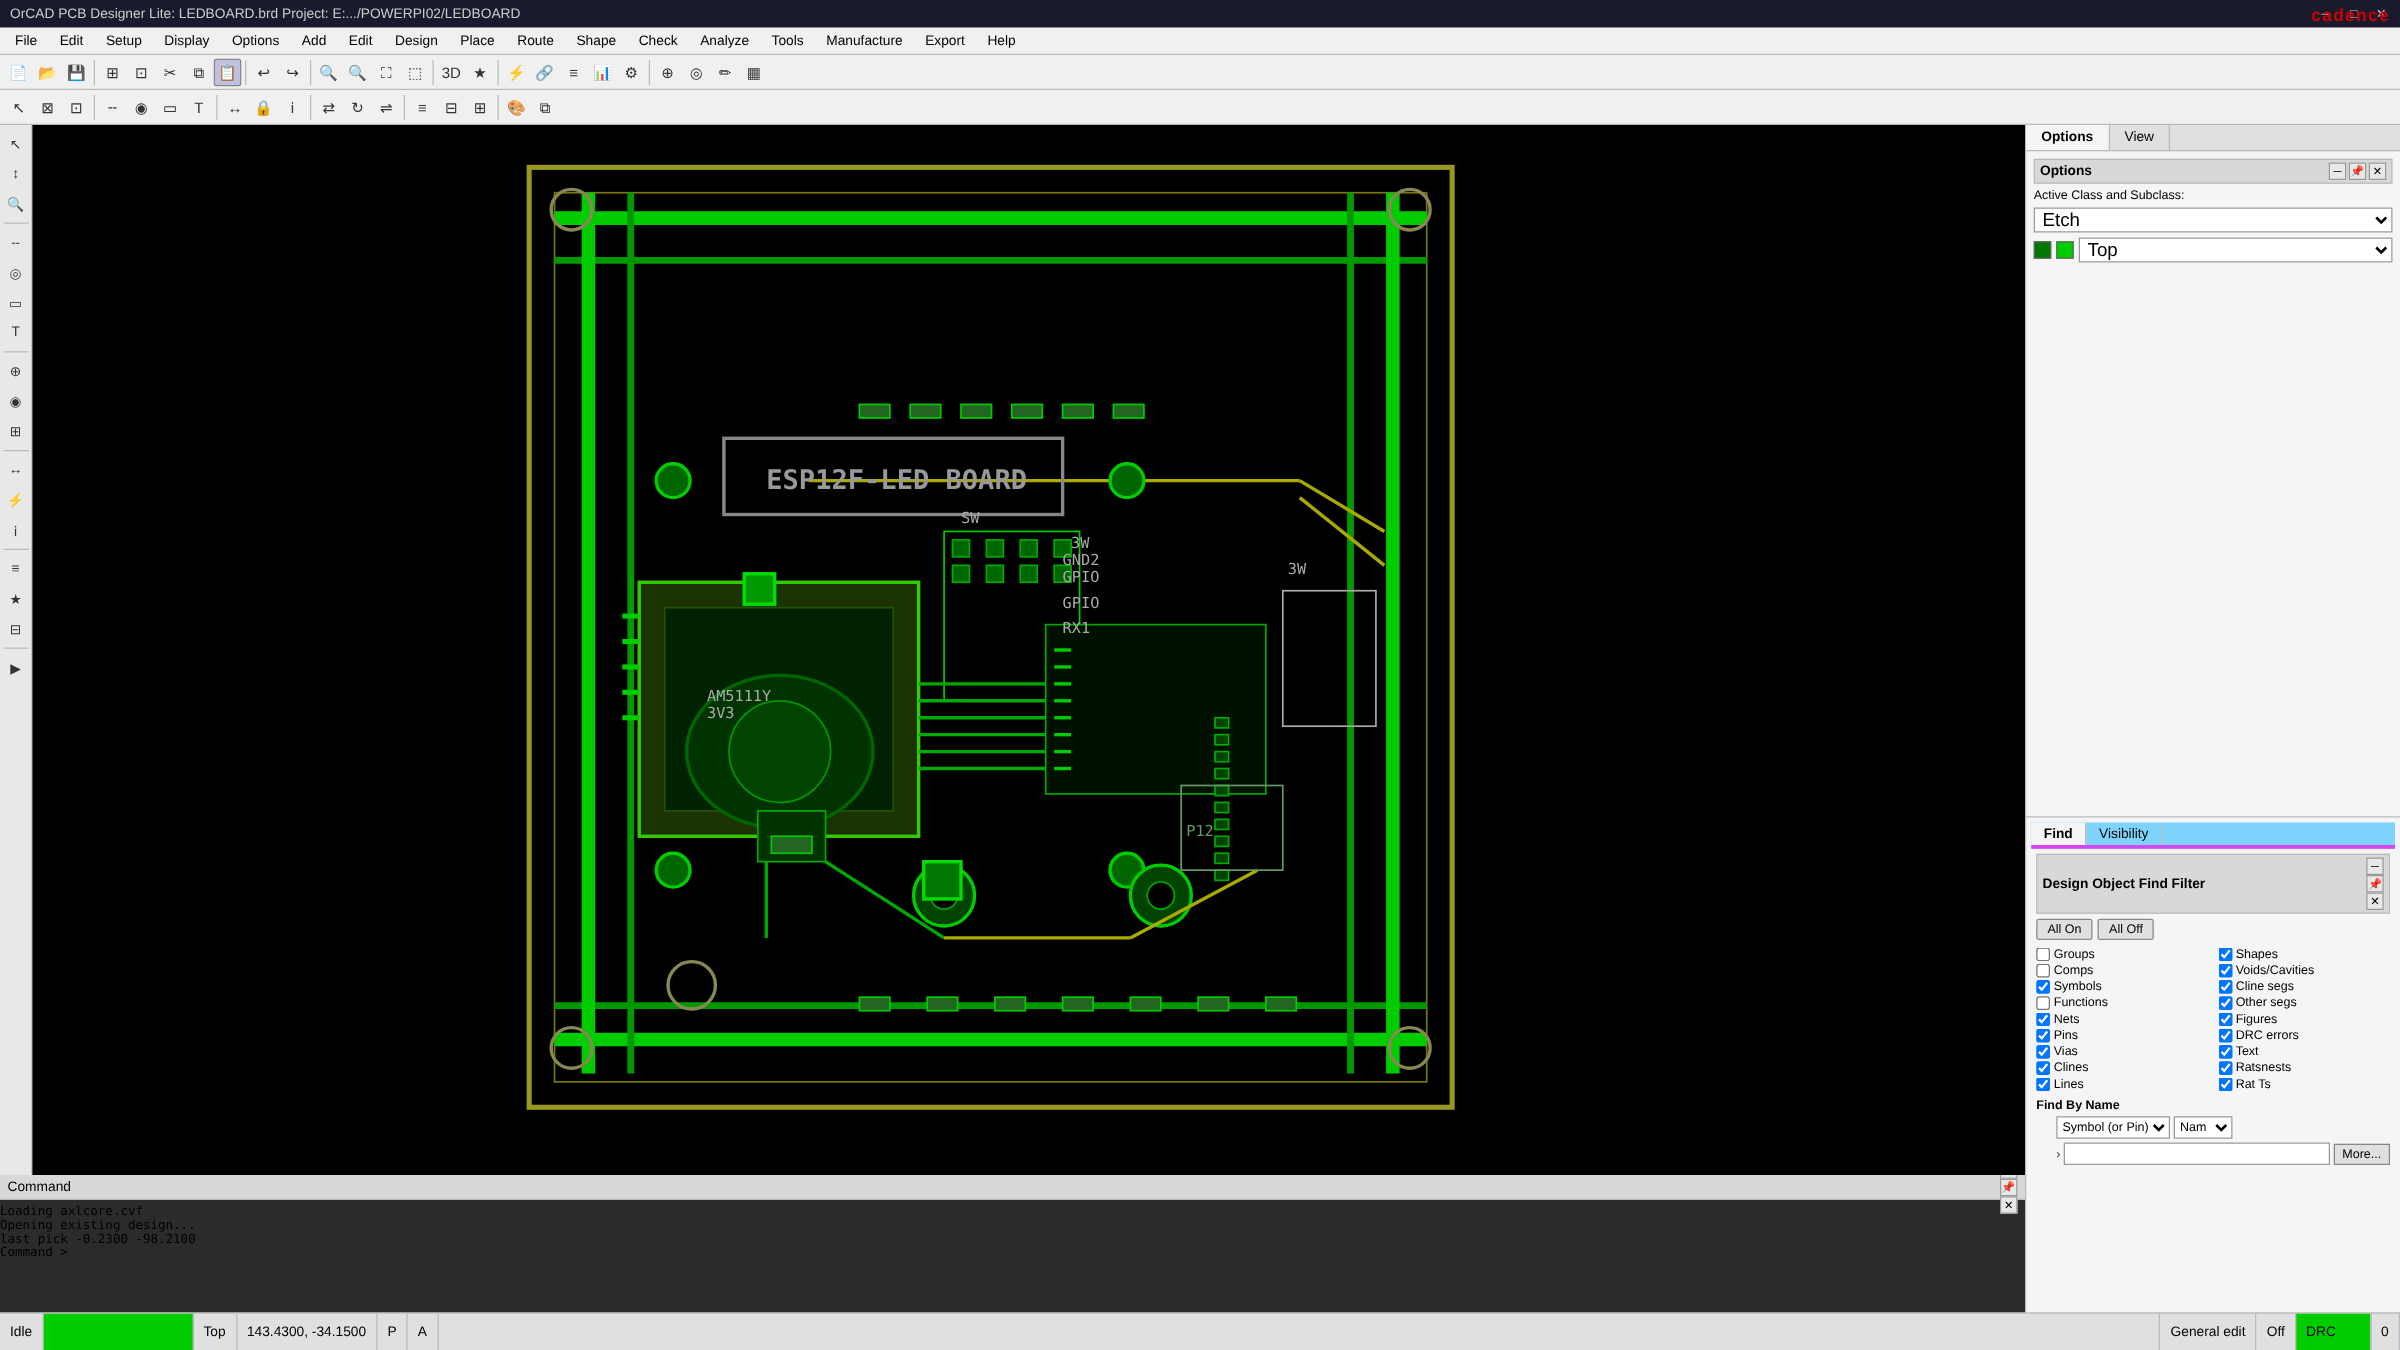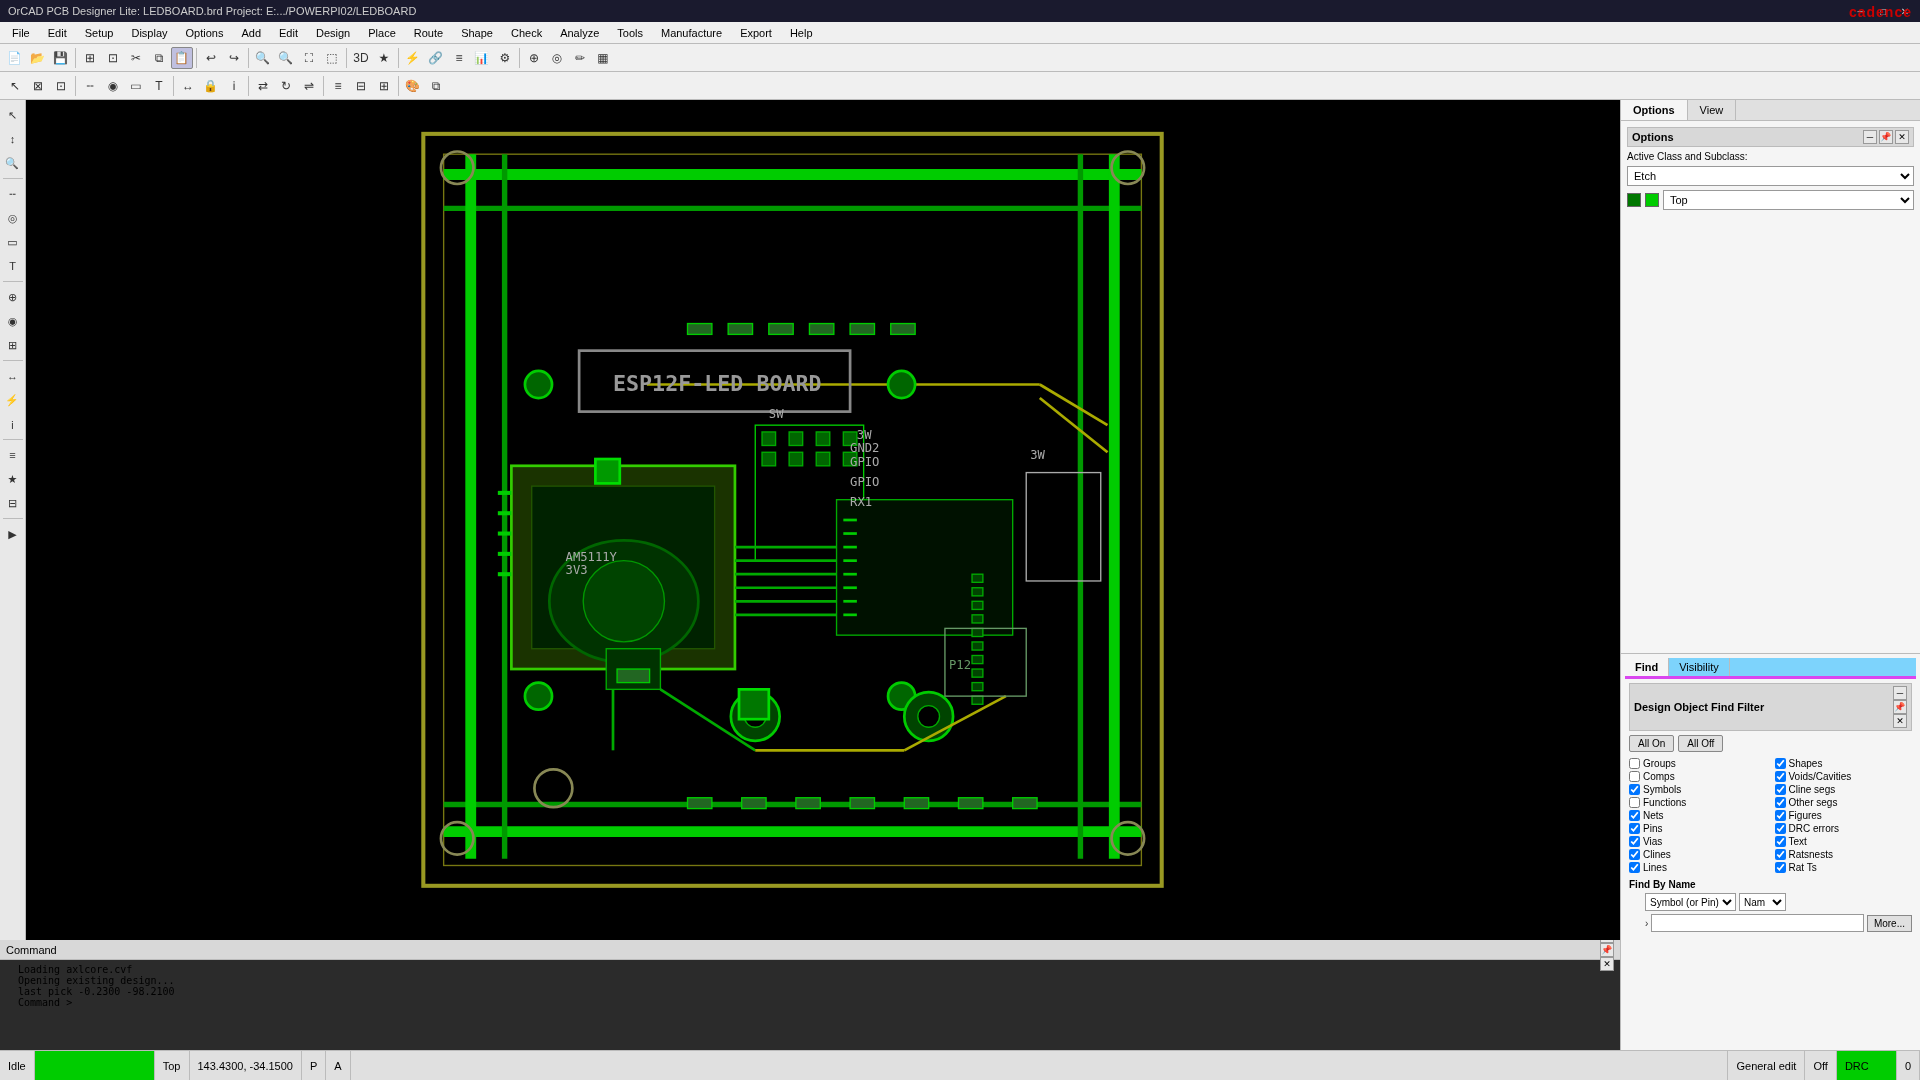--- a/index.html
+++ b/index.html
@@ -93,21 +93,21 @@
       border: 1px solid #bbb;
     }
     .panel-header .ph-title { font-weight: bold; font-size: 11px; }
     .panel-header .ph-btns { display: flex; gap: 2px; }
     .ph-btn { width: 14px; height: 14px; font-size: 9px; cursor: pointer; display: flex; align-items: center; justify-content: center; border: 1px solid #999; background: #e8e8e8; }
 
     .class-label { font-size: 10px; margin-bottom: 4px; }
     .dropdown-row { display: flex; align-items: center; gap: 4px; margin-bottom: 4px; }
     .color-swatch { width: 14px; height: 14px; border: 1px solid #666; flex-shrink: 0; }
     .dropdown {
-      flex: 1; height: 20px; font-size: 11px; border: 1px solid #999;
+      flex: 1; height: 20px; font-size: 15px; border: 1px solid #999;
       background: white; padding: 0 2px; cursor: pointer;
     }
 
     
     #find-panel {
       border-top: 1px solid #bbb; padding: 4px;
     }
     #find-tabs {
       display: flex; background: #7dd3fc; border-bottom: 3px solid #d946ef;
     }
@@ -151,21 +151,21 @@
     }
     .sb-item { padding: 6px 8px; border-right: 1px solid #bbb; height: 100%; display: flex; align-items: center; }
     .sb-green { background: #00cc00; color: #000; min-width: 120px; }
     .sb-drc { background: #00cc00; color: #000; min-width: 60px; }
     #cmd-title-bar {
       display: flex; align-items: center; justify-content: space-between;
       background: #d8d8d8; padding: 2px 6px; border-bottom: 1px solid #bbb;
       height: 20px;
     }
     #cmd-content {
-      padding: 4px 18px; font-size: 10px; color: #000; height: calc(110px - 20px); overflow-y: auto;
+      padding: 4px 0; font-size: 10px; color: #000; height: calc(110px - 20px); overflow-y: auto;
       font-family: monospace;
     }
 
     
     #cadence-logo {
       position: absolute; right: 8px; top: 4px;
       color: #cc0000; font-weight: bold; font-size: 14px; letter-spacing: 1px;
     }
 
     .bottom-section {

